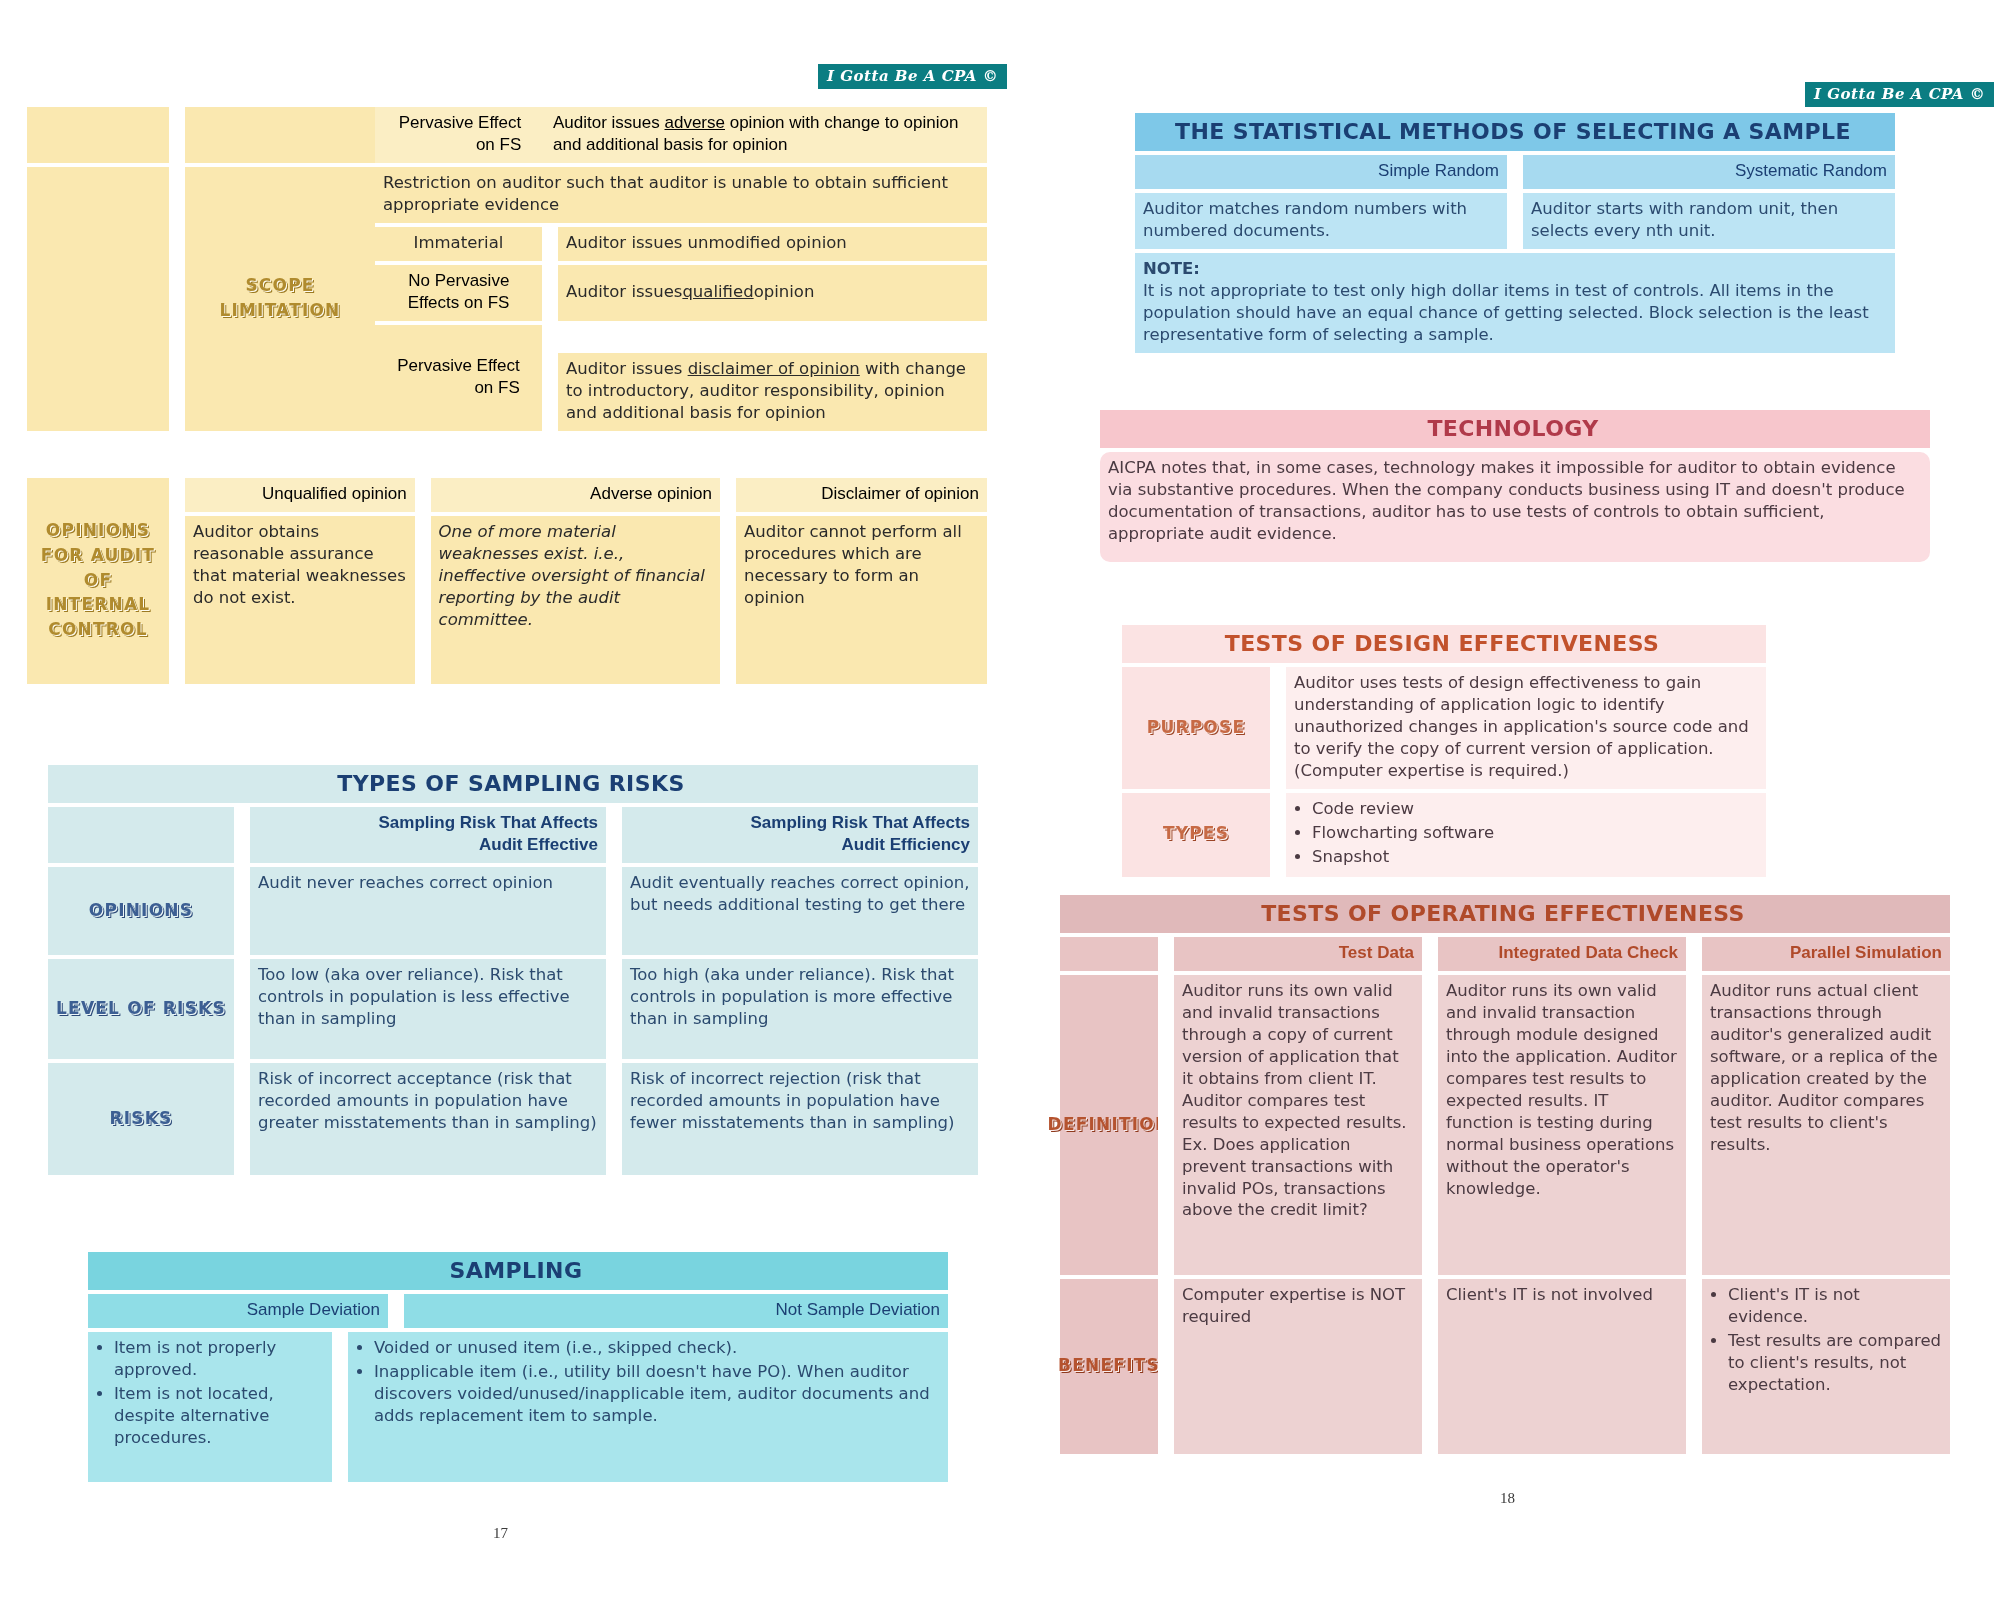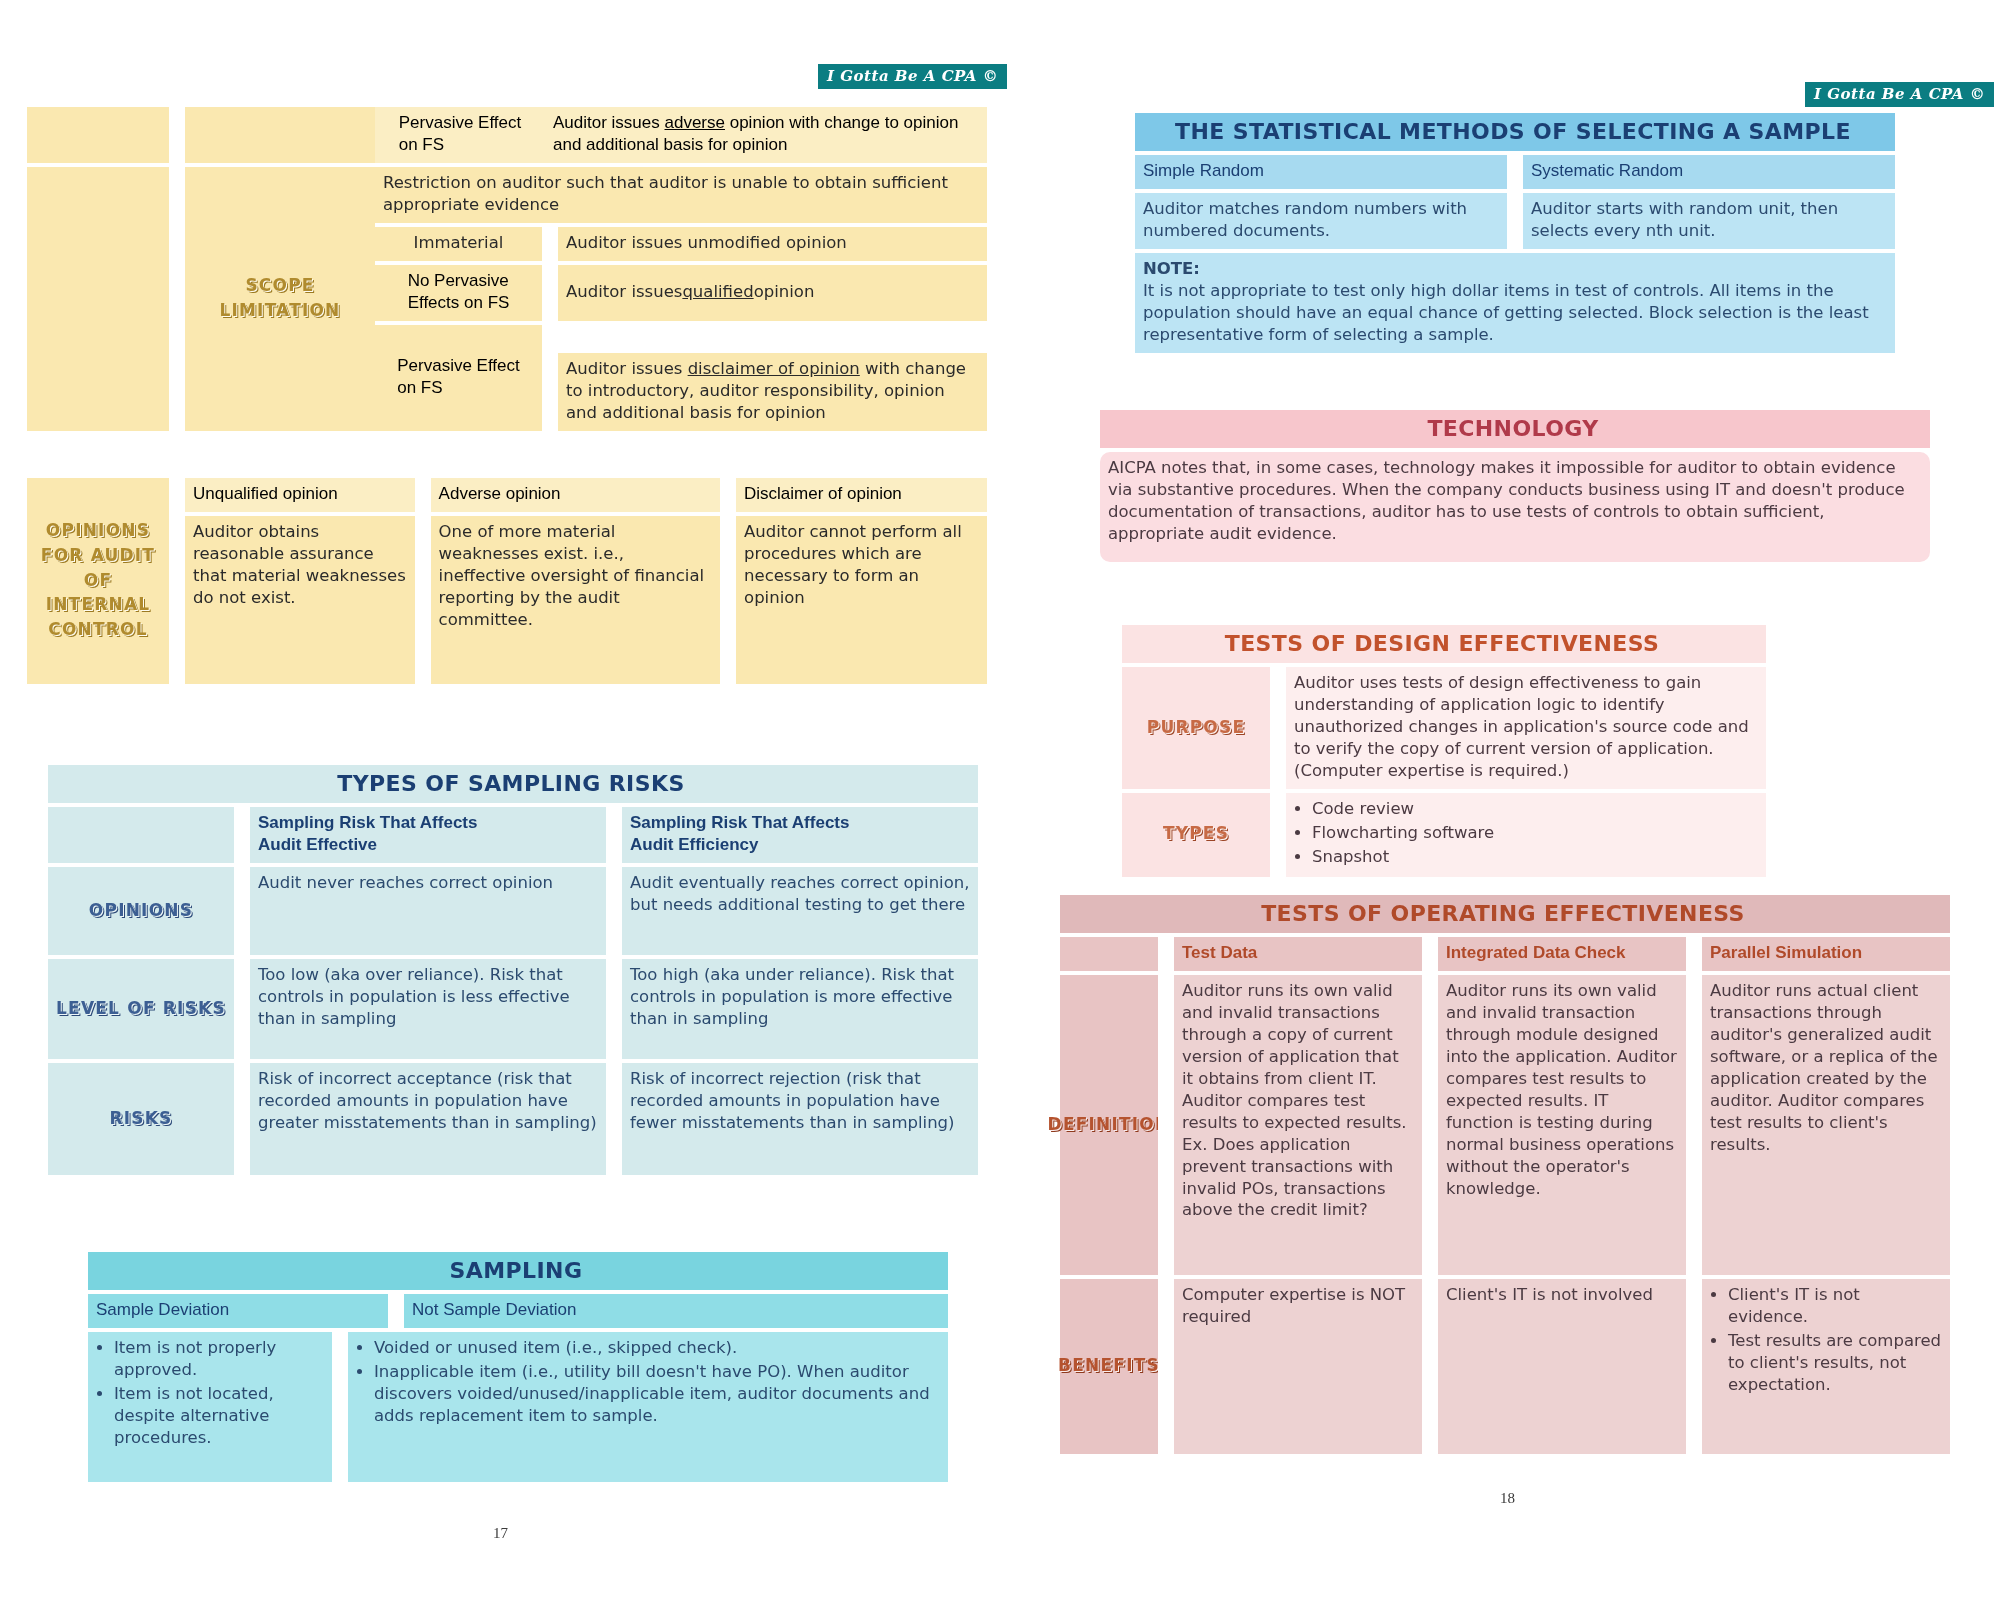--- a/index.html
+++ b/index.html
@@ -46,21 +46,21 @@
     font-family:"DejaVu Sans", sans-serif;
     font-size:16.5px;
     line-height:1.33;
   }
   
   .print {
     font-family:"Liberation Sans", sans-serif;
     font-size:17px;
     line-height:1.3;
   }
-  .ctr  { text-align:left; }
+  .ctr  { text-align:right; }
   .mid  { display:flex; align-items:center; justify-content:center; }
   .u    { text-decoration:underline; }
 
   
   .stencil {
     font-family:"DejaVu Sans", sans-serif;
     font-weight:bold;
     font-size:17px;
     letter-spacing:1.2px;
     text-align:center;
@@ -193,21 +193,21 @@
           <div class="cell t-yellow2 print ctr" style="flex:1;">Unqualified opinion</div>
           <div class="cell" style="width:3px; background:#fff;"></div>
           <div class="cell t-yellow2 print ctr" style="flex:1.28;">Adverse opinion</div>
           <div class="cell" style="width:3px; background:#fff;"></div>
           <div class="cell t-yellow2 print ctr" style="flex:1.1;">Disclaimer of opinion</div>
         </div>
         <div class="gap" style="background:#fff;"></div>
         <div class="row" style="min-height:168px;">
           <div class="cell t-yellow hand yel-txt" style="flex:1;">Auditor obtains reasonable assurance that material weaknesses do not exist.</div>
           <div class="cell" style="width:3px; background:#fff;"></div>
-          <div class="cell t-yellow hand yel-txt" style="flex:1.28;">One of more material weaknesses exist. i.e., ineffective oversight of financial reporting by the audit committee.</div>
+          <div class="cell t-yellow hand yel-txt" style="flex:1.28;font-style:italic;">One of more material weaknesses exist. i.e., ineffective oversight of financial reporting by the audit committee.</div>
           <div class="cell" style="width:3px; background:#fff;"></div>
           <div class="cell t-yellow hand yel-txt" style="flex:1.1;">Auditor cannot perform all procedures which are necessary to form an opinion</div>
         </div>
       </div>
     </div>
   </div>
 
   <div class="tbl" style="left:48px; top:765px; width:930px;">
     <div class="title-bar t-blue1 blu-head">TYPES OF SAMPLING RISKS</div>
     <div class="gap" style="background:#fff;"></div>

